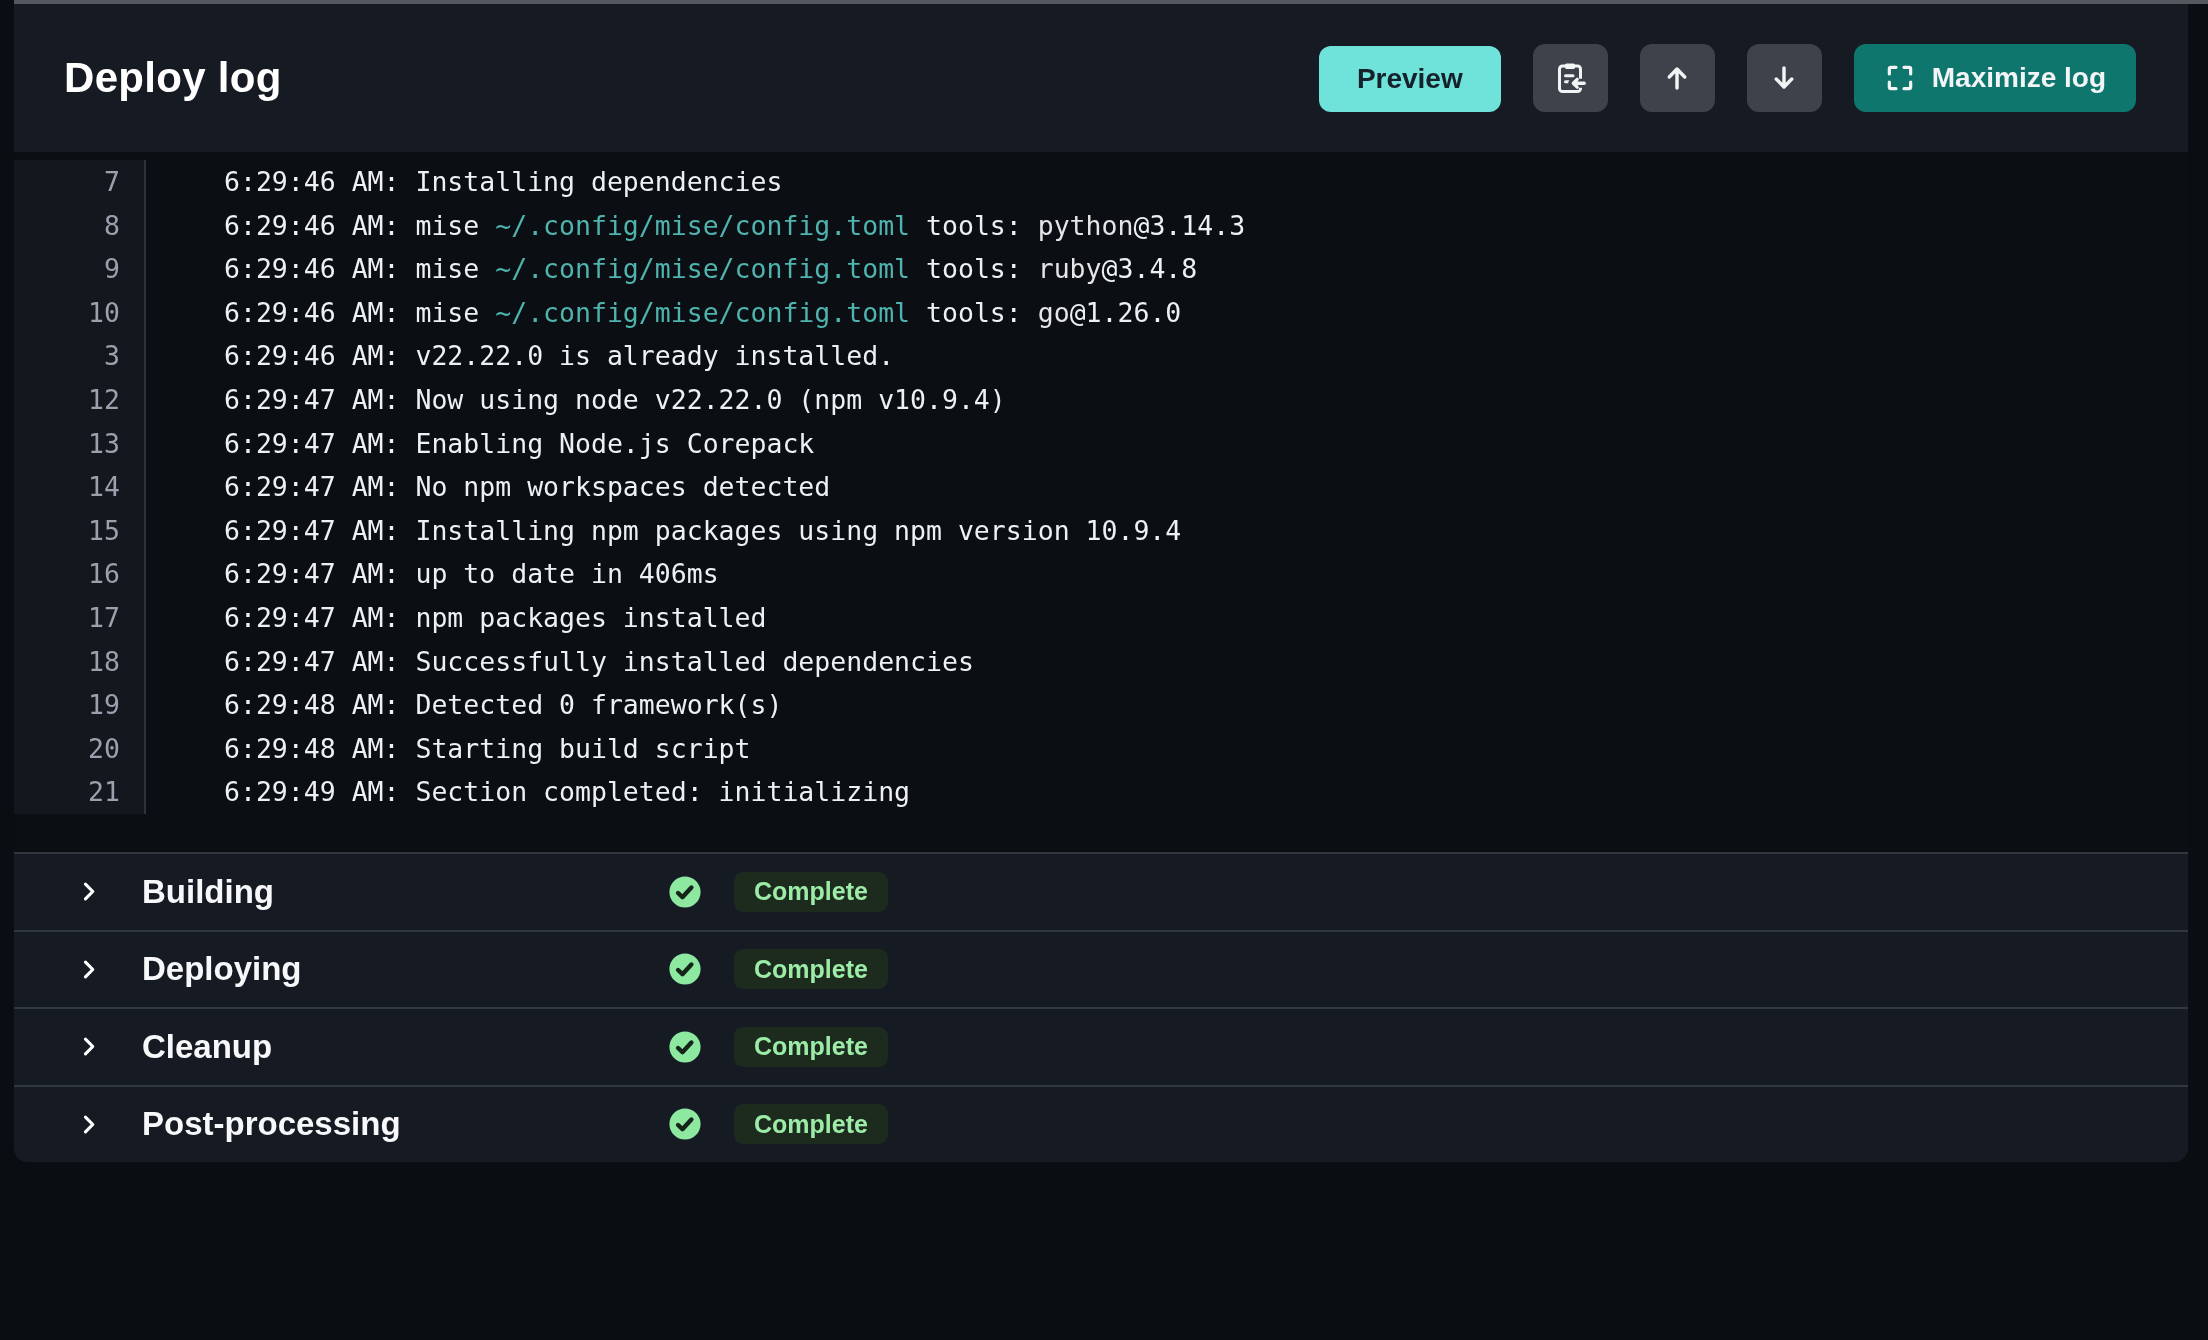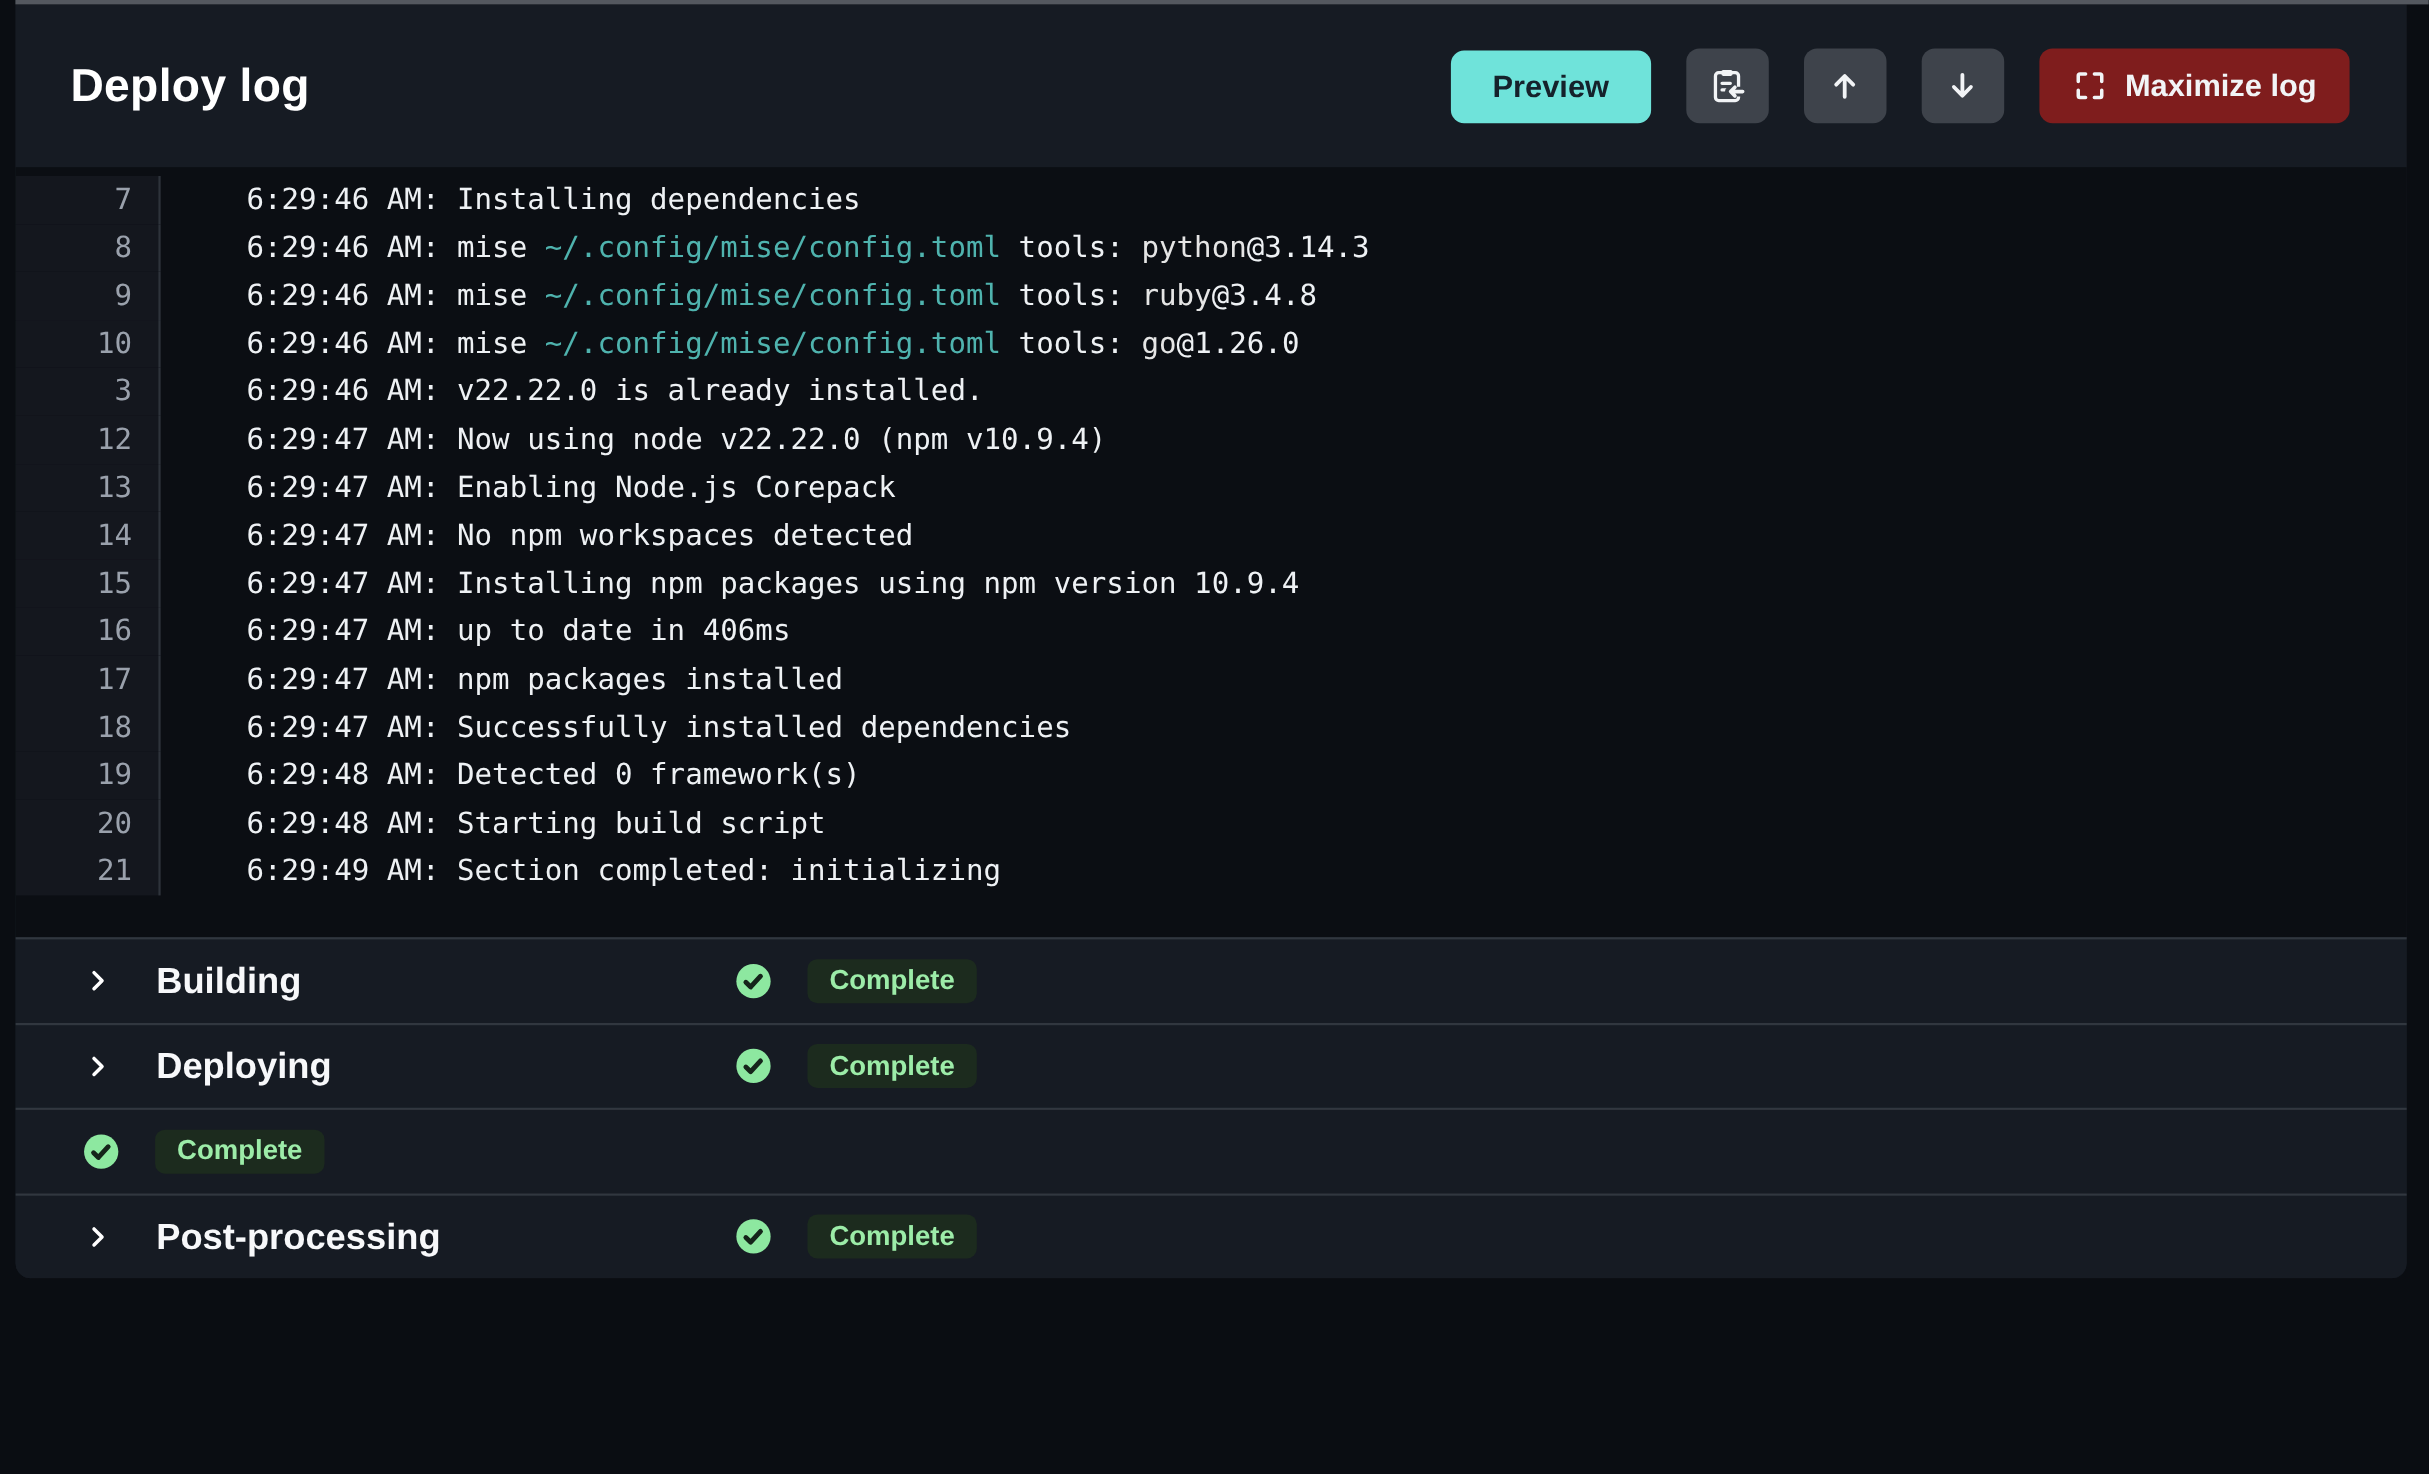--- a/index.html
+++ b/index.html
@@ -30,21 +30,21 @@
   .btn {
     border:none; cursor:pointer; display:flex; align-items:center; justify-content:center;
     font-family:inherit;
   }
   .btn-preview {
     background:#6fe3da; color:#15222b; height:66px; padding:0 38px;
     border-radius:12px; font-size:28px; font-weight:600;
   }
   .btn-icon { background:#3e434b; width:75px; height:68px; border-radius:12px; }
   .btn-maximize {
-    background:#7f1d1d; color:#f2f4f6; height:68px; padding:0 30px;
+    background:#0f766e; color:#f2f4f6; height:68px; padding:0 30px;
     border-radius:12px; font-size:28px; font-weight:600; gap:16px;
   }
   
   .log-area {
     flex:0 0 700px; height:700px; background:#0b0e13;
     padding-top:8px; overflow:hidden;
   }
   .log-line {
     display:flex; line-height:43.6px;
     font-family:"DejaVu Sans Mono", monospace; font-size:26.5px;
@@ -225,20 +225,28 @@
           <span class="check">
             <svg width="34" height="34" viewBox="0 0 24 24">
               <circle cx="12" cy="12" r="11" fill="#8de8a0"></circle>
               <path d="M7.1 12.7l3.1 3 6.3-6.9" fill="none" stroke="#15251a" stroke-width="3.1" stroke-linecap="round" stroke-linejoin="round"></path>
             </svg>
           </span>
           <span class="badge">Complete</span>
         </div>
       </div>
       <div class="section-row">
+        <div class="row-left">
+          <span class="chev">
+            <svg width="27" height="27" viewBox="0 0 24 24" fill="none">
+              <path d="M9.3 5.5 15.8 12l-6.5 6.5" stroke="#ffffff" stroke-width="2.8" stroke-linecap="round" stroke-linejoin="round"></path>
+            </svg>
+          </span>
+          <span class="section-label">Cleanup</span>
+        </div>
         <div class="status">
           <span class="check">
             <svg width="34" height="34" viewBox="0 0 24 24">
               <circle cx="12" cy="12" r="11" fill="#8de8a0"></circle>
               <path d="M7.1 12.7l3.1 3 6.3-6.9" fill="none" stroke="#15251a" stroke-width="3.1" stroke-linecap="round" stroke-linejoin="round"></path>
             </svg>
           </span>
           <span class="badge">Complete</span>
         </div>
       </div>

